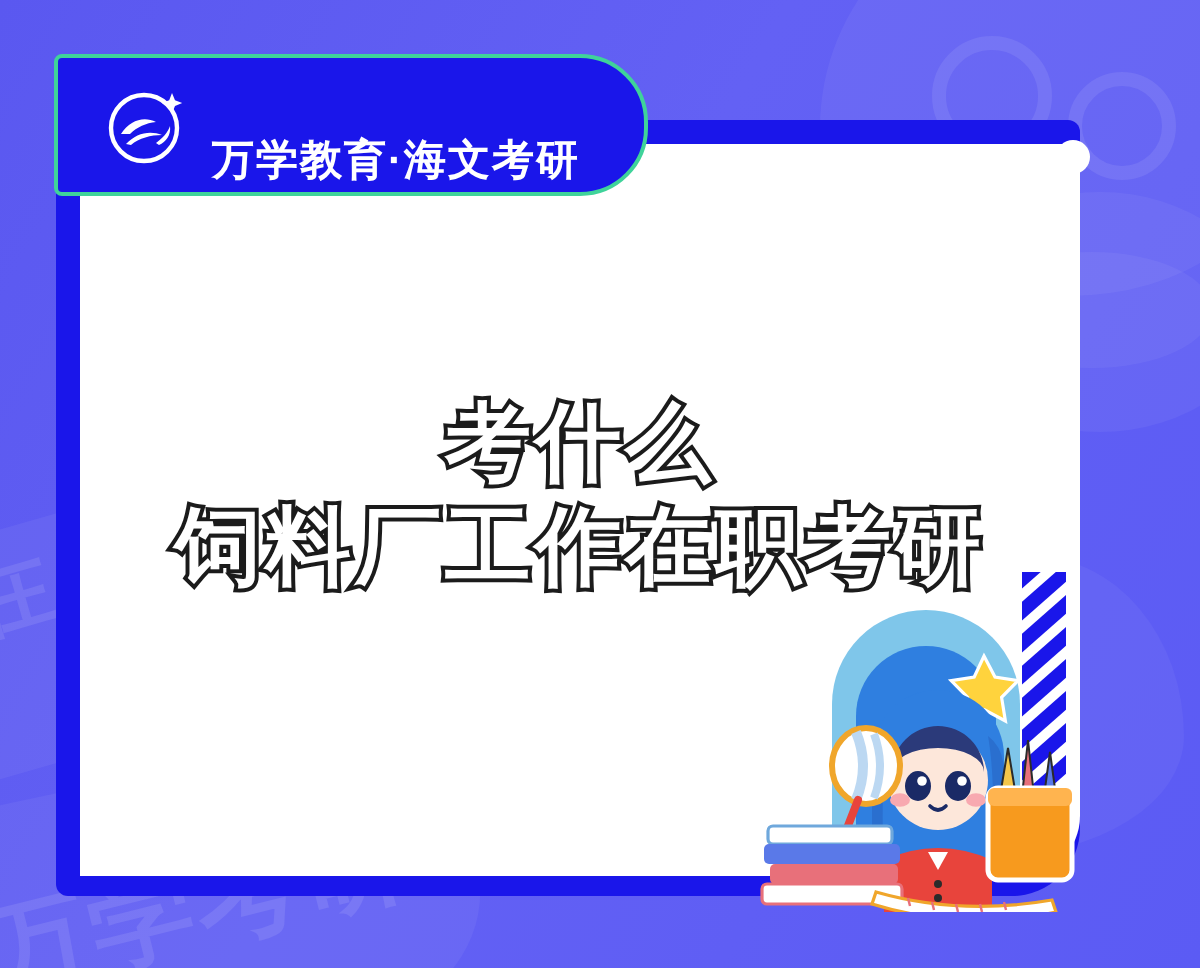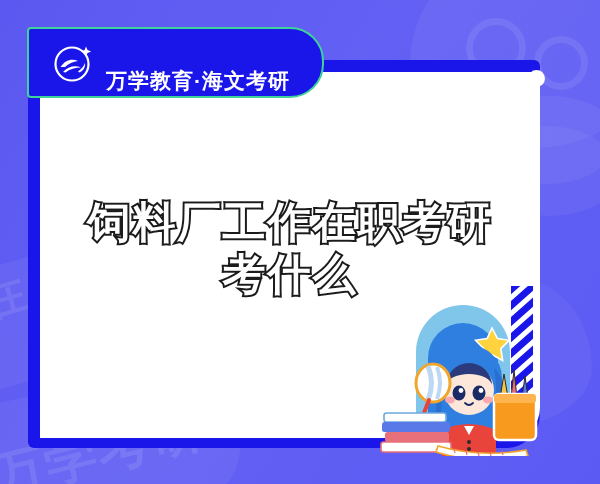--- a/index.html
+++ b/index.html
@@ -251,22 +251,22 @@
         <path d="M27 30.5 C30.5 28, 33 25, 34 22 C34.6 26.5, 32 30, 28.5 31.5 Z" fill="#ffffff"></path>
         <path d="M35 5.5 l1.5 3.6 3.6 1.4 -3.6 1.5 -1.5 3.6 -1.4 -3.6 -3.6 -1.5 3.6 -1.4 Z" fill="#ffffff"></path>
       </svg>
     </div>
     <div class="logo-text">
       <div class="logo-cn">万学教育·海文考研</div>
     </div>
   </div>
 
   <div class="headline">
+    <span class="ln">考什么</span>
     <span class="ln">饲料厂工作在职考研</span>
-    <span class="ln">考什么</span>
   </div>
 
   <div class="illus">
     <svg viewBox="0 0 190 170" width="190" height="170" aria-hidden="true">
 
       <g>
         <rect x="128" y="0" width="28" height="112" fill="#ffffff"></rect>
         <rect x="131" y="0" width="22" height="110" fill="#1a16ea"></rect>
         <g clip-path="url(#pillarclip)">
           <g stroke="#ffffff" stroke-width="5">

